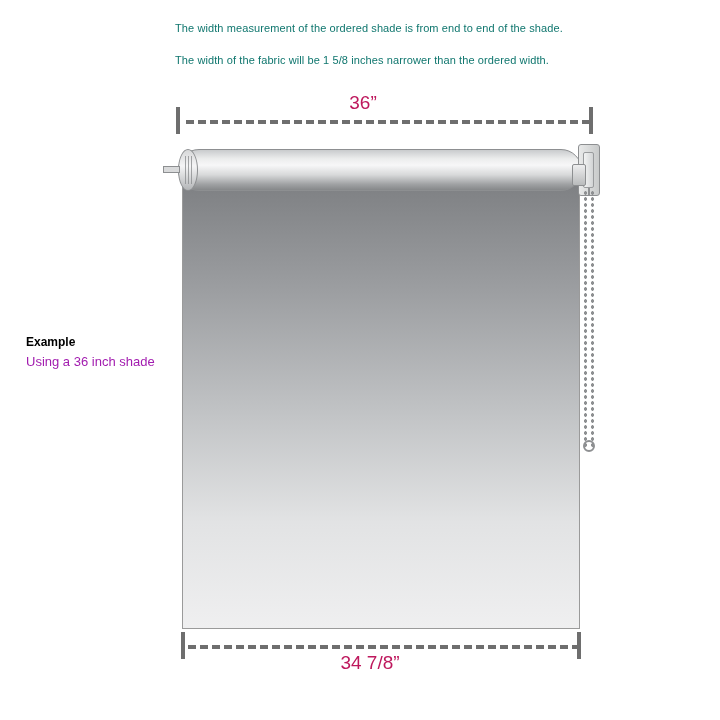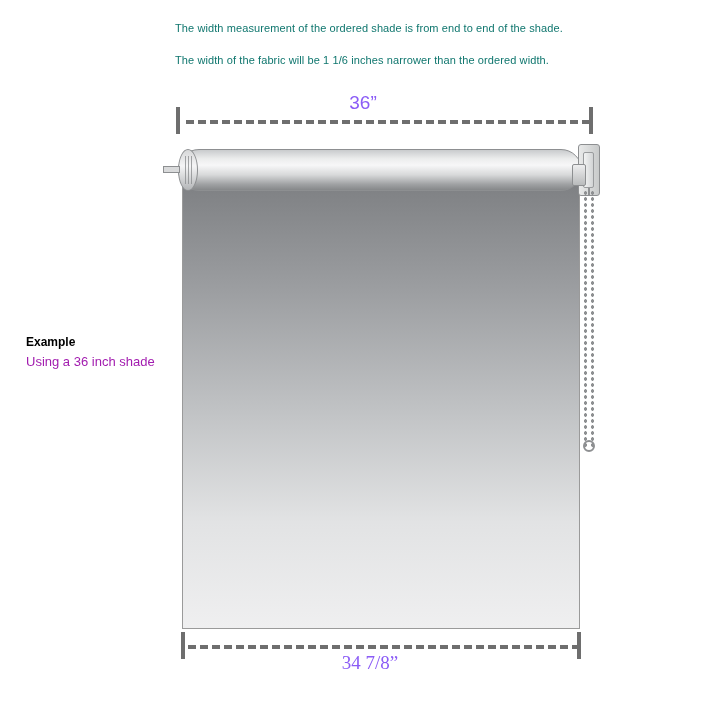--- a/index.html
+++ b/index.html
@@ -46,26 +46,26 @@
     top: 354px;
     font-size: 13px;
     color: #a21caf;
     white-space: nowrap;
   }
 
   
   .dim-label {
     position: absolute;
     font-size: 19px;
-    color: #8b5cf6;
+    color: #be185d;
     text-align: center;
     white-space: nowrap;
   }
   .dim-top   { left: 0; top: 92px; width: 720px; }
-  .dim-bottom{ left: 0; top: 652px; width: 720px; font-family: Liberation Serif, serif; }
+  .dim-bottom{ left: 0; top: 652px; width: 720px; }
   .dim-top span { position: relative; left: 3px; }
   .dim-bottom span { position: relative; left: 10px; }
 
   
   .dim-line {
     position: absolute;
     height: 0;
     border-top: 4px dashed #6e6e6e;
   }
   .dim-top-line    { left: 186px; top: 120px; width: 404px; }
@@ -211,21 +211,21 @@
     height: 8px;
     background: #8e9092;
   }
 </style>
 </head>
 <body>
 
 <div id="stage">
 
   <div class="note note-1">The width measurement of the ordered shade is from end to end of the shade.</div>
-  <div class="note note-2">The width of the fabric will be 1 1/6 inches narrower than the ordered width.</div>
+  <div class="note note-2">The width of the fabric will be 1 5/8 inches narrower than the ordered width.</div>
 
   <div class="example-title">Example</div>
   <div class="example-sub">Using a 36 inch shade</div>
 
   <div class="dim-label dim-top">
     <span>36”</span>
   </div>
   <div class="dim-line dim-top-line"></div>
   <div class="tick tick-tl"></div>
   <div class="tick tick-tr"></div>

